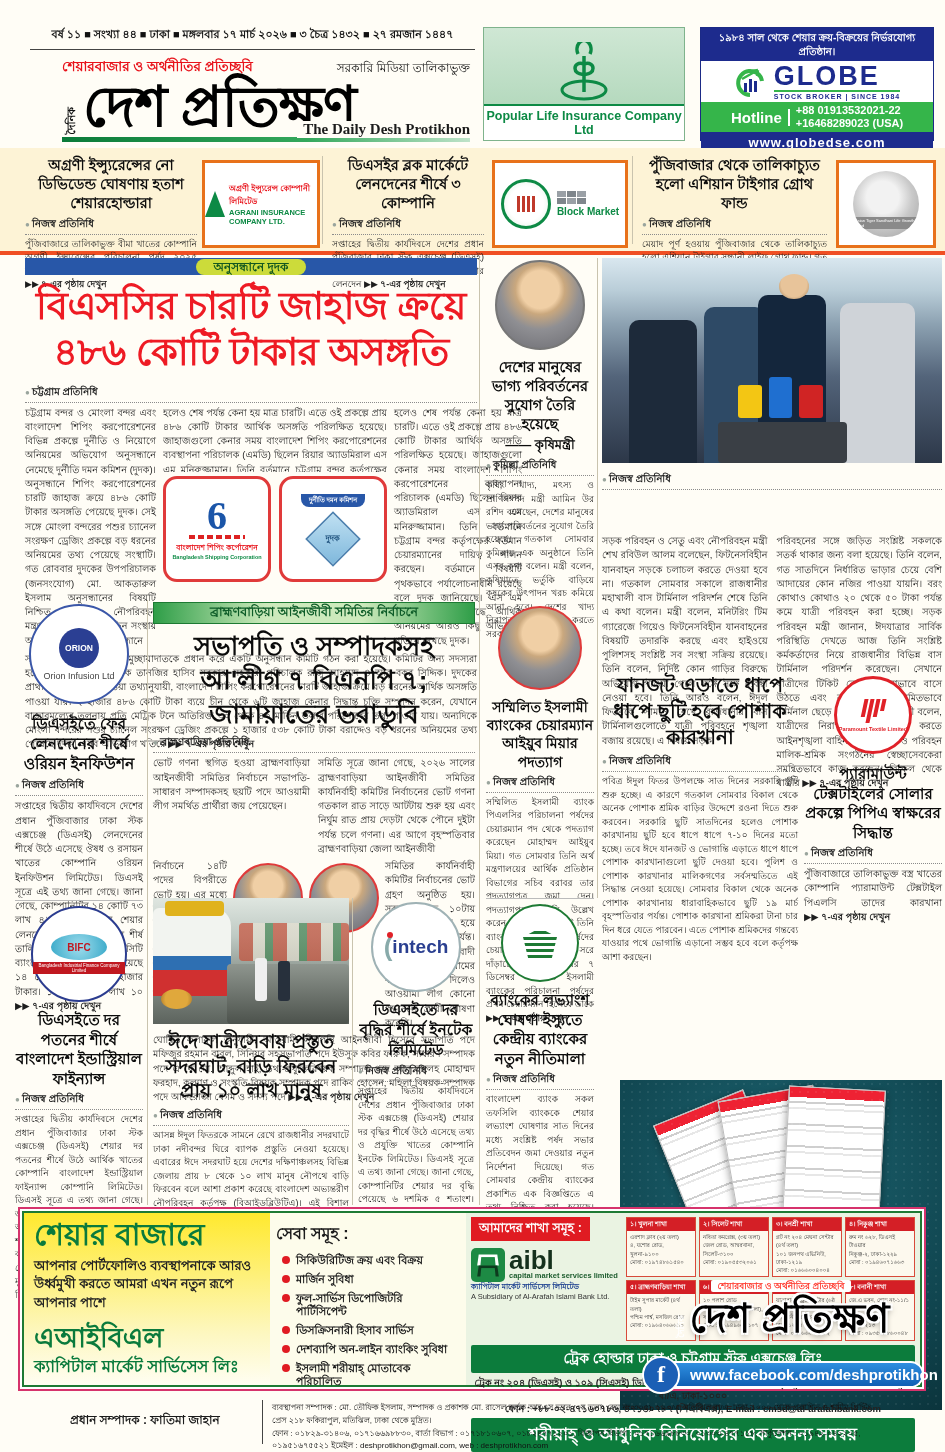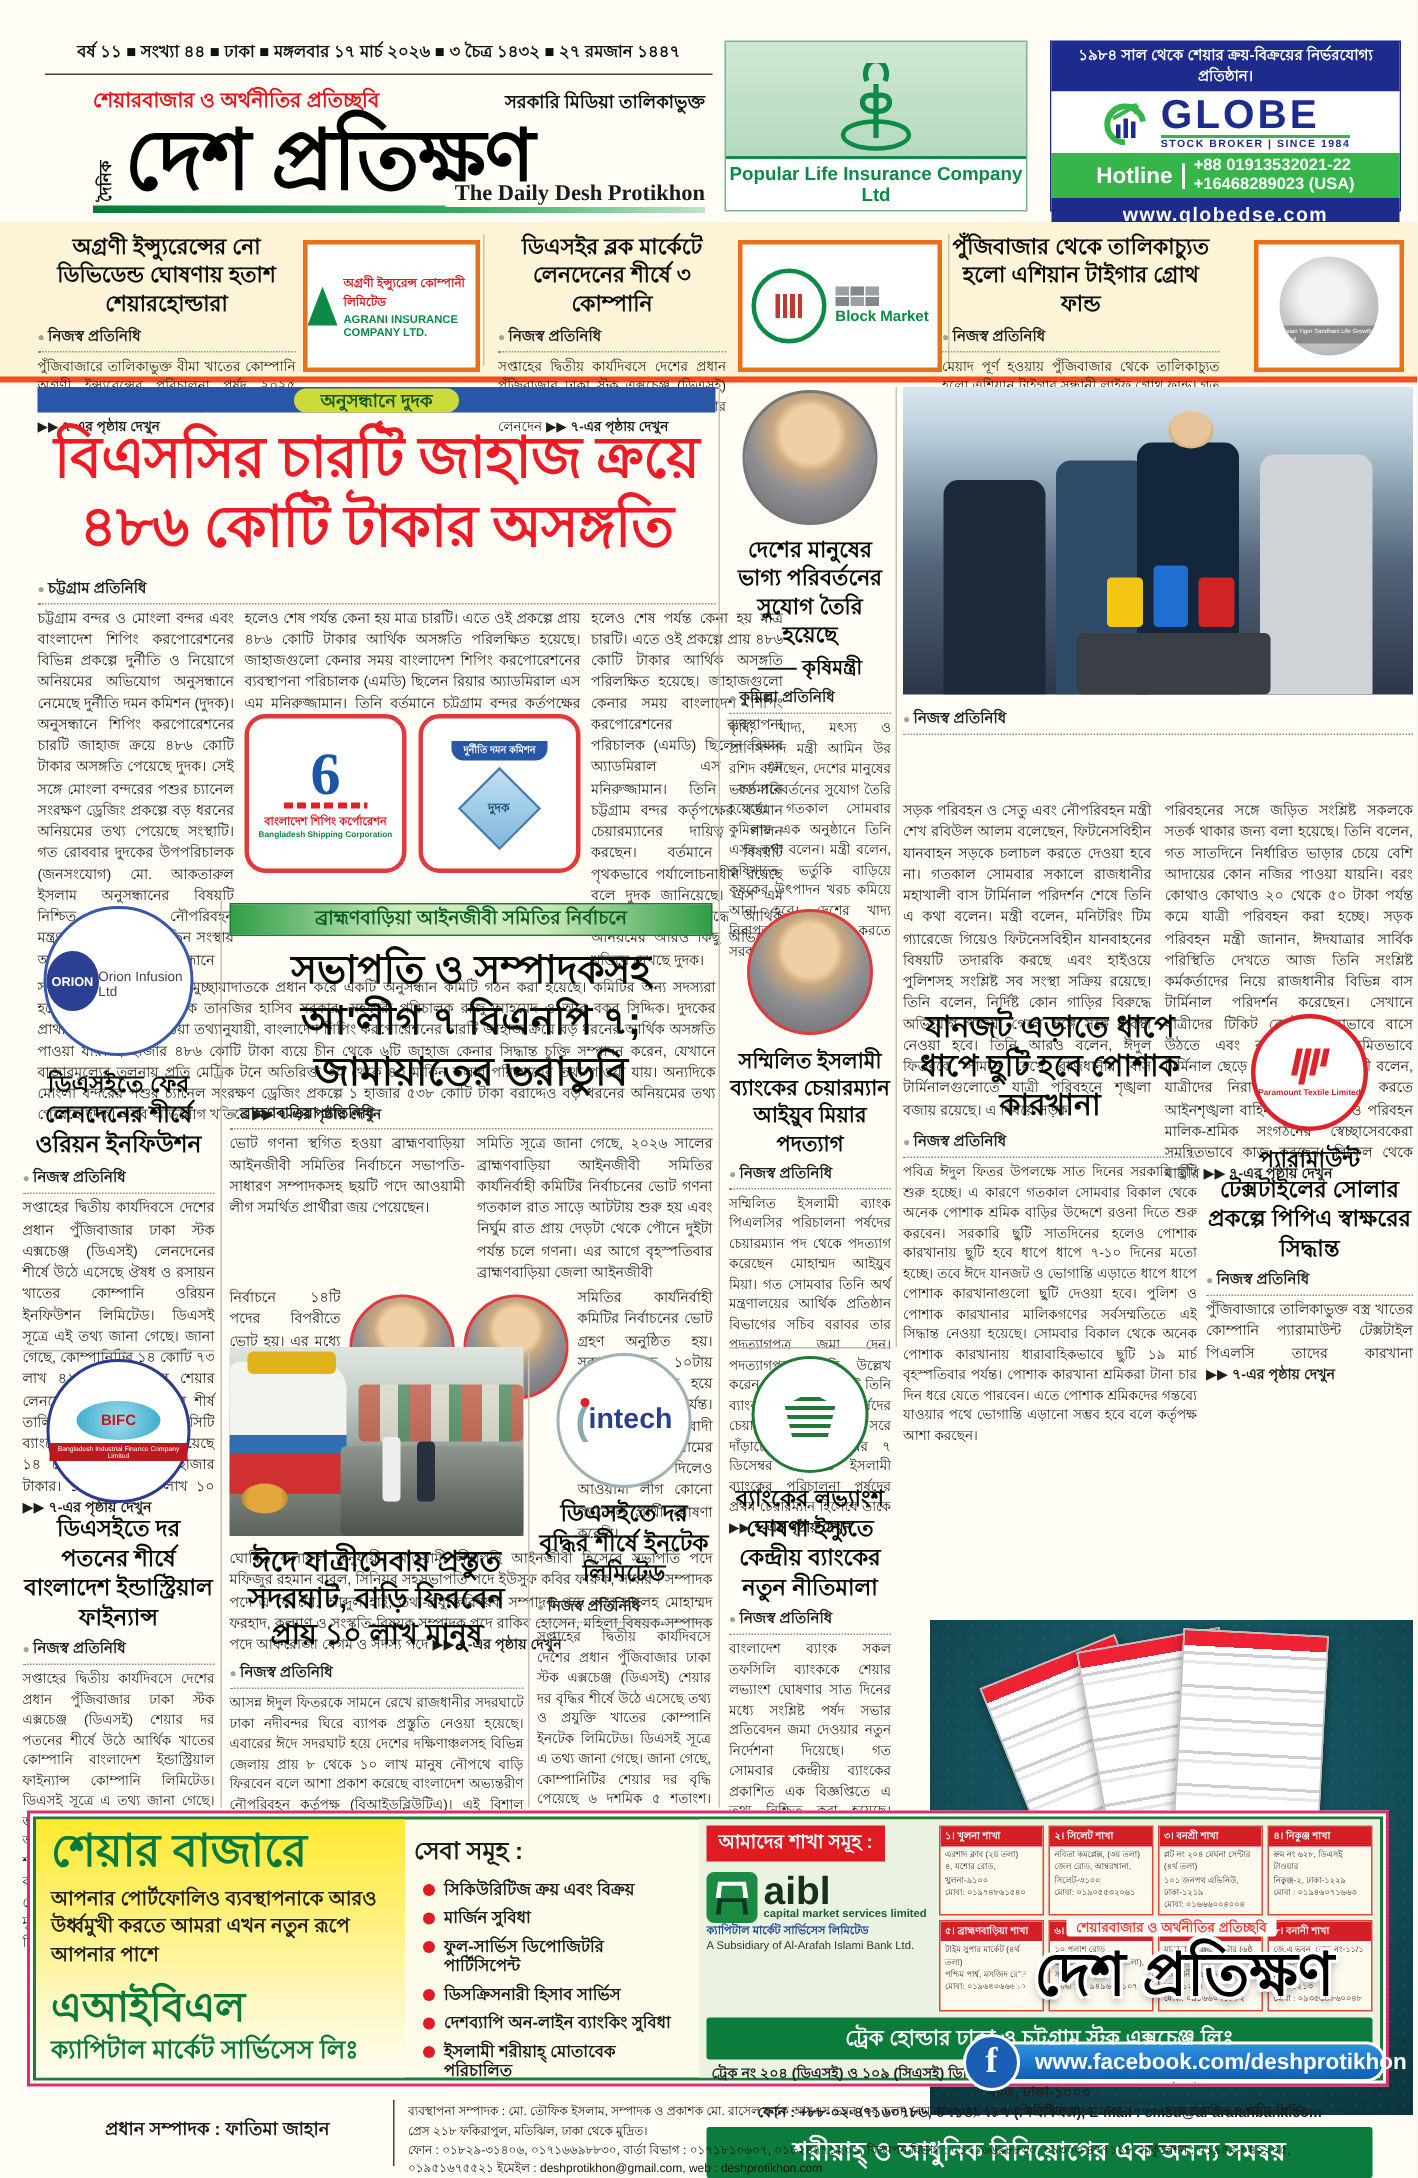--- a/index.html
+++ b/index.html
@@ -2,21 +2,21 @@
 <html><head>
 <meta charset="utf-8">
 <style>
   html,body{margin:0;padding:0;background:#e9e9e9;}
   .page{position:relative;width:945px;height:1452px;background:#fffdf6;margin:0 auto;overflow:hidden;
         font-family:"Liberation Sans","DejaVu Sans",sans-serif;color:#1b1b1b;}
   .abs{position:absolute;}
   
   .dateline{font-size:11px;font-weight:bold;text-align:center;border-bottom:1.5px solid #444;padding-bottom:4px;color:#111;}
   .tagline{color:#e8131b;font-weight:bold;font-size:13.5px;}
-  .govt{font-weight:bold;font-size:12px;color:#111;}
+  .govt{font-weight:normal;font-size:12px;color:#111;}
   .mh-title-row{display:flex;align-items:flex-end;}
   .daily{writing-mode:vertical-rl;transform:rotate(180deg);font-size:11px;font-weight:bold;margin-right:2px;color:#111;}
   .mh-title{font-size:56px;font-weight:bold;letter-spacing:-1px;line-height:1;color:#000;}
   .mh-underline{height:5px;background:linear-gradient(90deg,#0a7a38,#34a85c 60%,#bfe3c9);margin-top:2px;position:relative;}
   .eng{position:absolute;right:0;top:-16px;background:#fffdf6;padding-left:6px;font-family:"Liberation Serif",serif;font-weight:bold;font-size:15px;}
   
   .plic{background:linear-gradient(180deg,#cfe7d4,#a9d3b4);border:1px solid #7fb38c;display:flex;flex-direction:column;align-items:center;justify-content:flex-end;}
   .plic-band{background:#fff;border-top:2px solid #0d8a45;width:100%;text-align:center;font-weight:bold;color:#0d8a45;font-size:12.5px;padding:3px 0;}
   .globe{display:flex;flex-direction:column;border:1px solid #1b2a86;}
   .g-top{background:#1d2b8d;color:#fff;font-size:10px;font-weight:bold;text-align:center;padding:3px 4px;line-height:1.35;}
@@ -178,21 +178,21 @@
           <span style="height:6px;background:#9aa0a6;"></span>
         <span style="height:6px;background:#7f868c;"></span>
           <span style="height:6px;background:#9aa0a6;"></span>
           <span style="height:6px;background:#7f868c;"></span>
       </div>
       <div style="color:#0d8a45;font-weight:bold;font-size:10px;">Block Market</div>
     </div>
   </div>
   <div class="abs vline" style="left:632px;top:156px;height:88px;"></div>
 
-  <div class="abs" style="left:628px;top:156px;width:185px;">
+  <div class="abs" style="left:642px;top:156px;width:185px;">
     <div class="t-title">পুঁজিবাজার থেকে তালিকাচ্যুত হলো এশিয়ান টাইগার গ্রোথ ফান্ড</div>
     <div class="byline">নিজস্ব প্রতিনিধি</div>
     <div class="dotrule"></div>
     <div class="body" style="font-size:9px;"><span>মেয়াদ পূর্ণ হওয়ায় পুঁজিবাজার থেকে তালিকাচ্যুত হলো এশিয়ান টাইগার সন্ধানী লাইফ গ্রোথ ফান্ড। গত সোমবার থেকে ফান্ডটি আর পুঁজিবাজারে</span> <b class="more">▶▶ ৭-এর পৃষ্ঠায় দেখুন</b></div>
   </div>
   <div class="abs logo-box" style="left:836px;top:160px;width:94px;height:82px;">
     <div style="width:66px;height:66px;border-radius:50%;background:radial-gradient(circle at 45% 40%,#f2f2f2 0 30%,#c9c9c9 55%,#9d9d9d 100%);display:flex;align-items:flex-end;justify-content:center;overflow:hidden;">
       <div class="mini" style="background:#8a8a8a;color:#fff;font-size:4px;padding:1px 2px;margin-bottom:8px;">Asian Tiger Sandhani Life Growth Fund</div>
     </div>
   </div>
@@ -256,21 +256,21 @@
   <div class="abs" style="left:602px;top:468px;width:340px;">
     <div class="byline">নিজস্ব প্রতিনিধি</div>
     <div class="dotrule"></div>
     <div style="display:flex;gap:9px;margin-top:44px;">
       <div class="body" style="flex:1;">সড়ক পরিবহন ও সেতু এবং নৌপরিবহন মন্ত্রী শেখ রবিউল আলম বলেছেন, ফিটনেসবিহীন যানবাহন সড়কে চলাচল করতে দেওয়া হবে না। গতকাল সোমবার সকালে রাজধানীর মহাখালী বাস টার্মিনাল পরিদর্শন শেষে তিনি এ কথা বলেন। মন্ত্রী বলেন, মনিটরিং টিম গ্যারেজে গিয়েও ফিটনেসবিহীন যানবাহনের বিষয়টি তদারকি করছে এবং হাইওয়ে পুলিশসহ সংশ্লিষ্ট সব সংস্থা সক্রিয় রয়েছে। তিনি বলেন, নির্দিষ্ট কোন গাড়ির বিরুদ্ধে অভিযোগ পাওয়া গেলে সঙ্গে সঙ্গে ব্যবস্থা নেওয়া হবে। তিনি আরও বলেন, ঈদুল ফিতরকে সামনে রেখে রাজধানীর বাস টার্মিনালগুলোতে যাত্রী পরিবহনে শৃঙ্খলা বজায় রয়েছে। এ বিষয়ে সড়ক</div>
       <div class="body" style="flex:1;"><span>পরিবহনের সঙ্গে জড়িত সংশ্লিষ্ট সকলকে সতর্ক থাকার জন্য বলা হয়েছে। তিনি বলেন, গত সাতদিনে নির্ধারিত ভাড়ার চেয়ে বেশি আদায়ের কোন নজির পাওয়া যায়নি। বরং কোথাও কোথাও ২০ থেকে ৫০ টাকা পর্যন্ত কমে যাত্রী পরিবহন করা হচ্ছে। সড়ক পরিবহন মন্ত্রী জানান, ঈদযাত্রার সার্বিক পরিস্থিতি দেখতে আজ তিনি সংশ্লিষ্ট কর্মকর্তাদের নিয়ে রাজধানীর বিভিন্ন বাস টার্মিনাল পরিদর্শন করেছেন। সেখানে যাত্রীদের টিকিট কেটে শৃঙ্খলাভাবে বাসে উঠতে এবং বাসগুলোকে নিয়মিতভাবে টার্মিনাল ছেড়ে যেতে দেখেছেন। মন্ত্রী বলেন, যাত্রীদের নিরাপদ যাত্রা নিশ্চিত করতে আইনশৃঙ্খলা বাহিনী, বিআরটিএ ও পরিবহন মালিক-শ্রমিক সংগঠনের স্বেচ্ছাসেবকেরা সমন্বিতভাবে কাজ করছেন। বিকেল থেকে যাত্রীর</span> <b class="more">▶▶ ৭-এর পৃষ্ঠায় দেখুন</b></div>
     </div>
   </div>
 
   <div class="abs" style="left:15px;top:604px;width:128px;">
-    <div style="width:96px;height:96px;border-radius:50%;border:2px solid #3b57a8;background:#fff;margin:0 auto;display:flex;flex-direction:row;align-items:center;justify-content:center;">
+    <div style="width:96px;height:96px;border-radius:50%;border:2px solid #3b57a8;background:#fff;margin:0 auto;display:flex;flex-direction:column;align-items:center;justify-content:center;">
       <div style="width:40px;height:40px;border-radius:50%;background:#2b3f93;color:#fff;font-size:8.5px;font-weight:bold;display:flex;align-items:center;justify-content:center;">ORION</div>
       <div style="font-size:9px;color:#444;margin-top:3px;">Orion Infusion Ltd</div>
     </div>
     <div class="st-title" style="font-size:15.5px;margin-top:10px;">ডিএসইতে ফের লেনদেনের শীর্ষে ওরিয়ন ইনফিউশন</div>
     <div class="byline">নিজস্ব প্রতিনিধি</div>
     <div class="dotrule"></div>
     <div class="body"><span>সপ্তাহের দ্বিতীয় কার্যদিবসে দেশের প্রধান পুঁজিবাজার ঢাকা স্টক এক্সচেঞ্জ (ডিএসই) লেনদেনের শীর্ষে উঠে এসেছে ঔষধ ও রসায়ন খাতের কোম্পানি ওরিয়ন ইনফিউশন লিমিটেড। ডিএসই সূত্রে এই তথ্য জানা গেছে। জানা গেছে, কোম্পানিটির ১৪ কোটি ৭৩ লাখ ৪২ হাজার টাকার শেয়ার লেনদেন হয়েছে। লেনদেনের শীর্ষ তালিকায় দ্বিতীয় স্থানে থাকা সিটি ব্যাংকের শেয়ার লেনদেন হয়েছে ১৪ কোটি ৫ লাখ ১৩ হাজার টাকার। ১৩ কোটি ৯১ লাখ ১০</span> <b class="more">▶▶ ৭-এর পৃষ্ঠায় দেখুন</b></div>
   </div>
 
   <div class="abs vline" style="left:147px;top:600px;height:605px;"></div>

